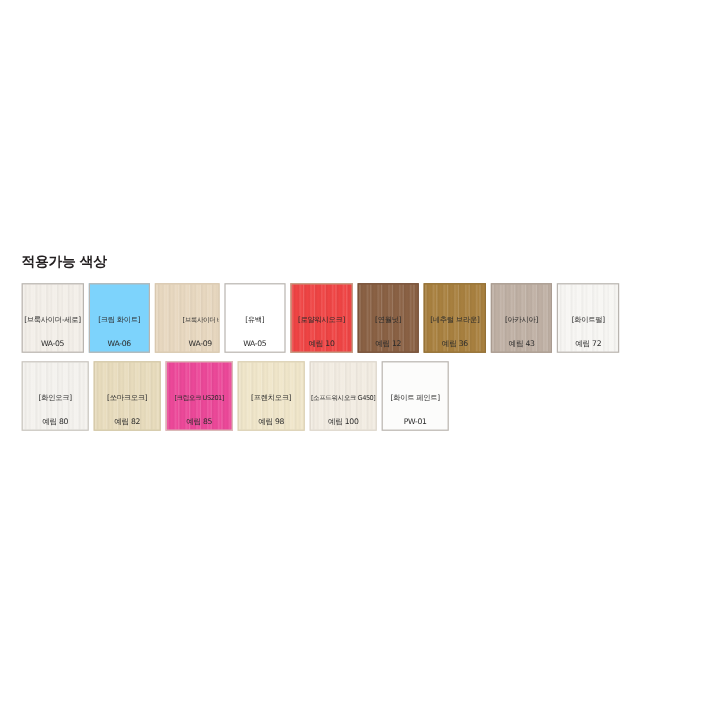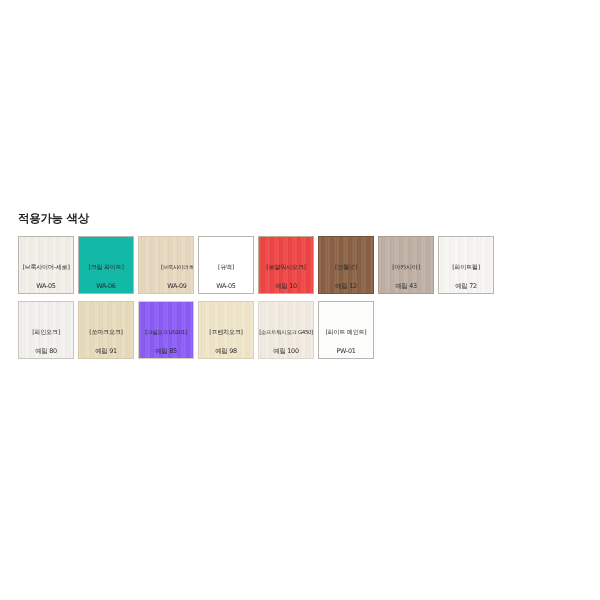--- a/index.html
+++ b/index.html
@@ -118,21 +118,21 @@
   <div class="panel">
 
     <h2 class="section-title">적용가능 색상</h2>
 
     <div class="swatch-row">
         <div class="swatch" style="background-color: rgb(243, 239, 233); border-color: rgb(185, 181, 176);">
           <span class="grain"></span>
           <span class="label">[브룩사이더-세로]</span>
           <span class="code">WA-05</span>
         </div>
-        <div class="swatch flat" style="background-color: #14b8a6; border-color: rgb(185, 181, 176);">
+        <div class="swatch flat" style="background-color: #7dd3fc; border-color: rgb(185, 181, 176);">
           <span class="grain"></span>
           <span class="label">[크림 화이트]</span>
           <span class="code">WA-06</span>
         </div>
         <div class="swatch long-label" style="background-color: rgb(232, 216, 192); border-color: rgb(216, 200, 176); padding-left: 22px;">
           <span class="grain"></span>
           <span class="label">[브룩사이더 베이지-세로]</span>
           <span class="code">WA-09</span>
         </div>
         <div class="swatch flat" style="background-color: rgb(255, 255, 255); border-color: rgb(185, 181, 176);">
@@ -142,20 +142,25 @@
         </div>
         <div class="swatch" style="background-color: #ef4444; border-color: rgb(187, 172, 142);">
           <span class="grain"></span>
           <span class="label">[로얄워시오크]</span>
           <span class="code">예림 10</span>
         </div>
         <div class="swatch" style="background-color: rgb(138, 97, 68); border-color: rgb(118, 82, 58);">
           <span class="grain"></span>
           <span class="label">[연월넛]</span>
           <span class="code">예림 12</span>
+        </div>
+        <div class="swatch" style="background-color: rgb(168, 128, 63); border-color: rgb(147, 112, 54);">
+          <span class="grain"></span>
+          <span class="label">[네추럴 브라운]</span>
+          <span class="code">예림 36</span>
         </div>
         <div class="swatch" style="background-color: rgb(191, 176, 164); border-color: rgb(169, 155, 144);">
           <span class="grain"></span>
           <span class="label">[아카시아]</span>
           <span class="code">예림 43</span>
         </div>
         <div class="swatch" style="background-color: rgb(247, 246, 243); border-color: rgb(185, 181, 176);">
           <span class="grain"></span>
           <span class="label">[화이트펄]</span>
           <span class="code">예림 72</span>
@@ -163,23 +168,23 @@
       </div>
     <div class="swatch-row">
         <div class="swatch" style="background-color: rgb(244, 242, 238); border-color: rgb(201, 197, 191);">
           <span class="grain"></span>
           <span class="label">[화인오크]</span>
           <span class="code">예림 80</span>
         </div>
         <div class="swatch" style="background-color: rgb(232, 220, 189); border-color: rgb(211, 199, 168);">
           <span class="grain"></span>
           <span class="label">[쏘마크오크]</span>
-          <span class="code">예림 91</span>
-        </div>
-        <div class="swatch long-label" style="background-color: #8b5cf6; border-color: rgb(214, 206, 187);">
+          <span class="code">예림 82</span>
+        </div>
+        <div class="swatch long-label" style="background-color: #ec4899; border-color: rgb(214, 206, 187);">
           <span class="grain"></span>
           <span class="label">[크림오크 US201]</span>
           <span class="code">예림 85</span>
         </div>
         <div class="swatch" style="background-color: rgb(240, 230, 202); border-color: rgb(218, 208, 180);">
           <span class="grain"></span>
           <span class="label">[프렌치오크]</span>
           <span class="code">예림 98</span>
         </div>
         <div class="swatch long-label" style="background-color: rgb(242, 236, 226); border-color: rgb(220, 214, 204);">

